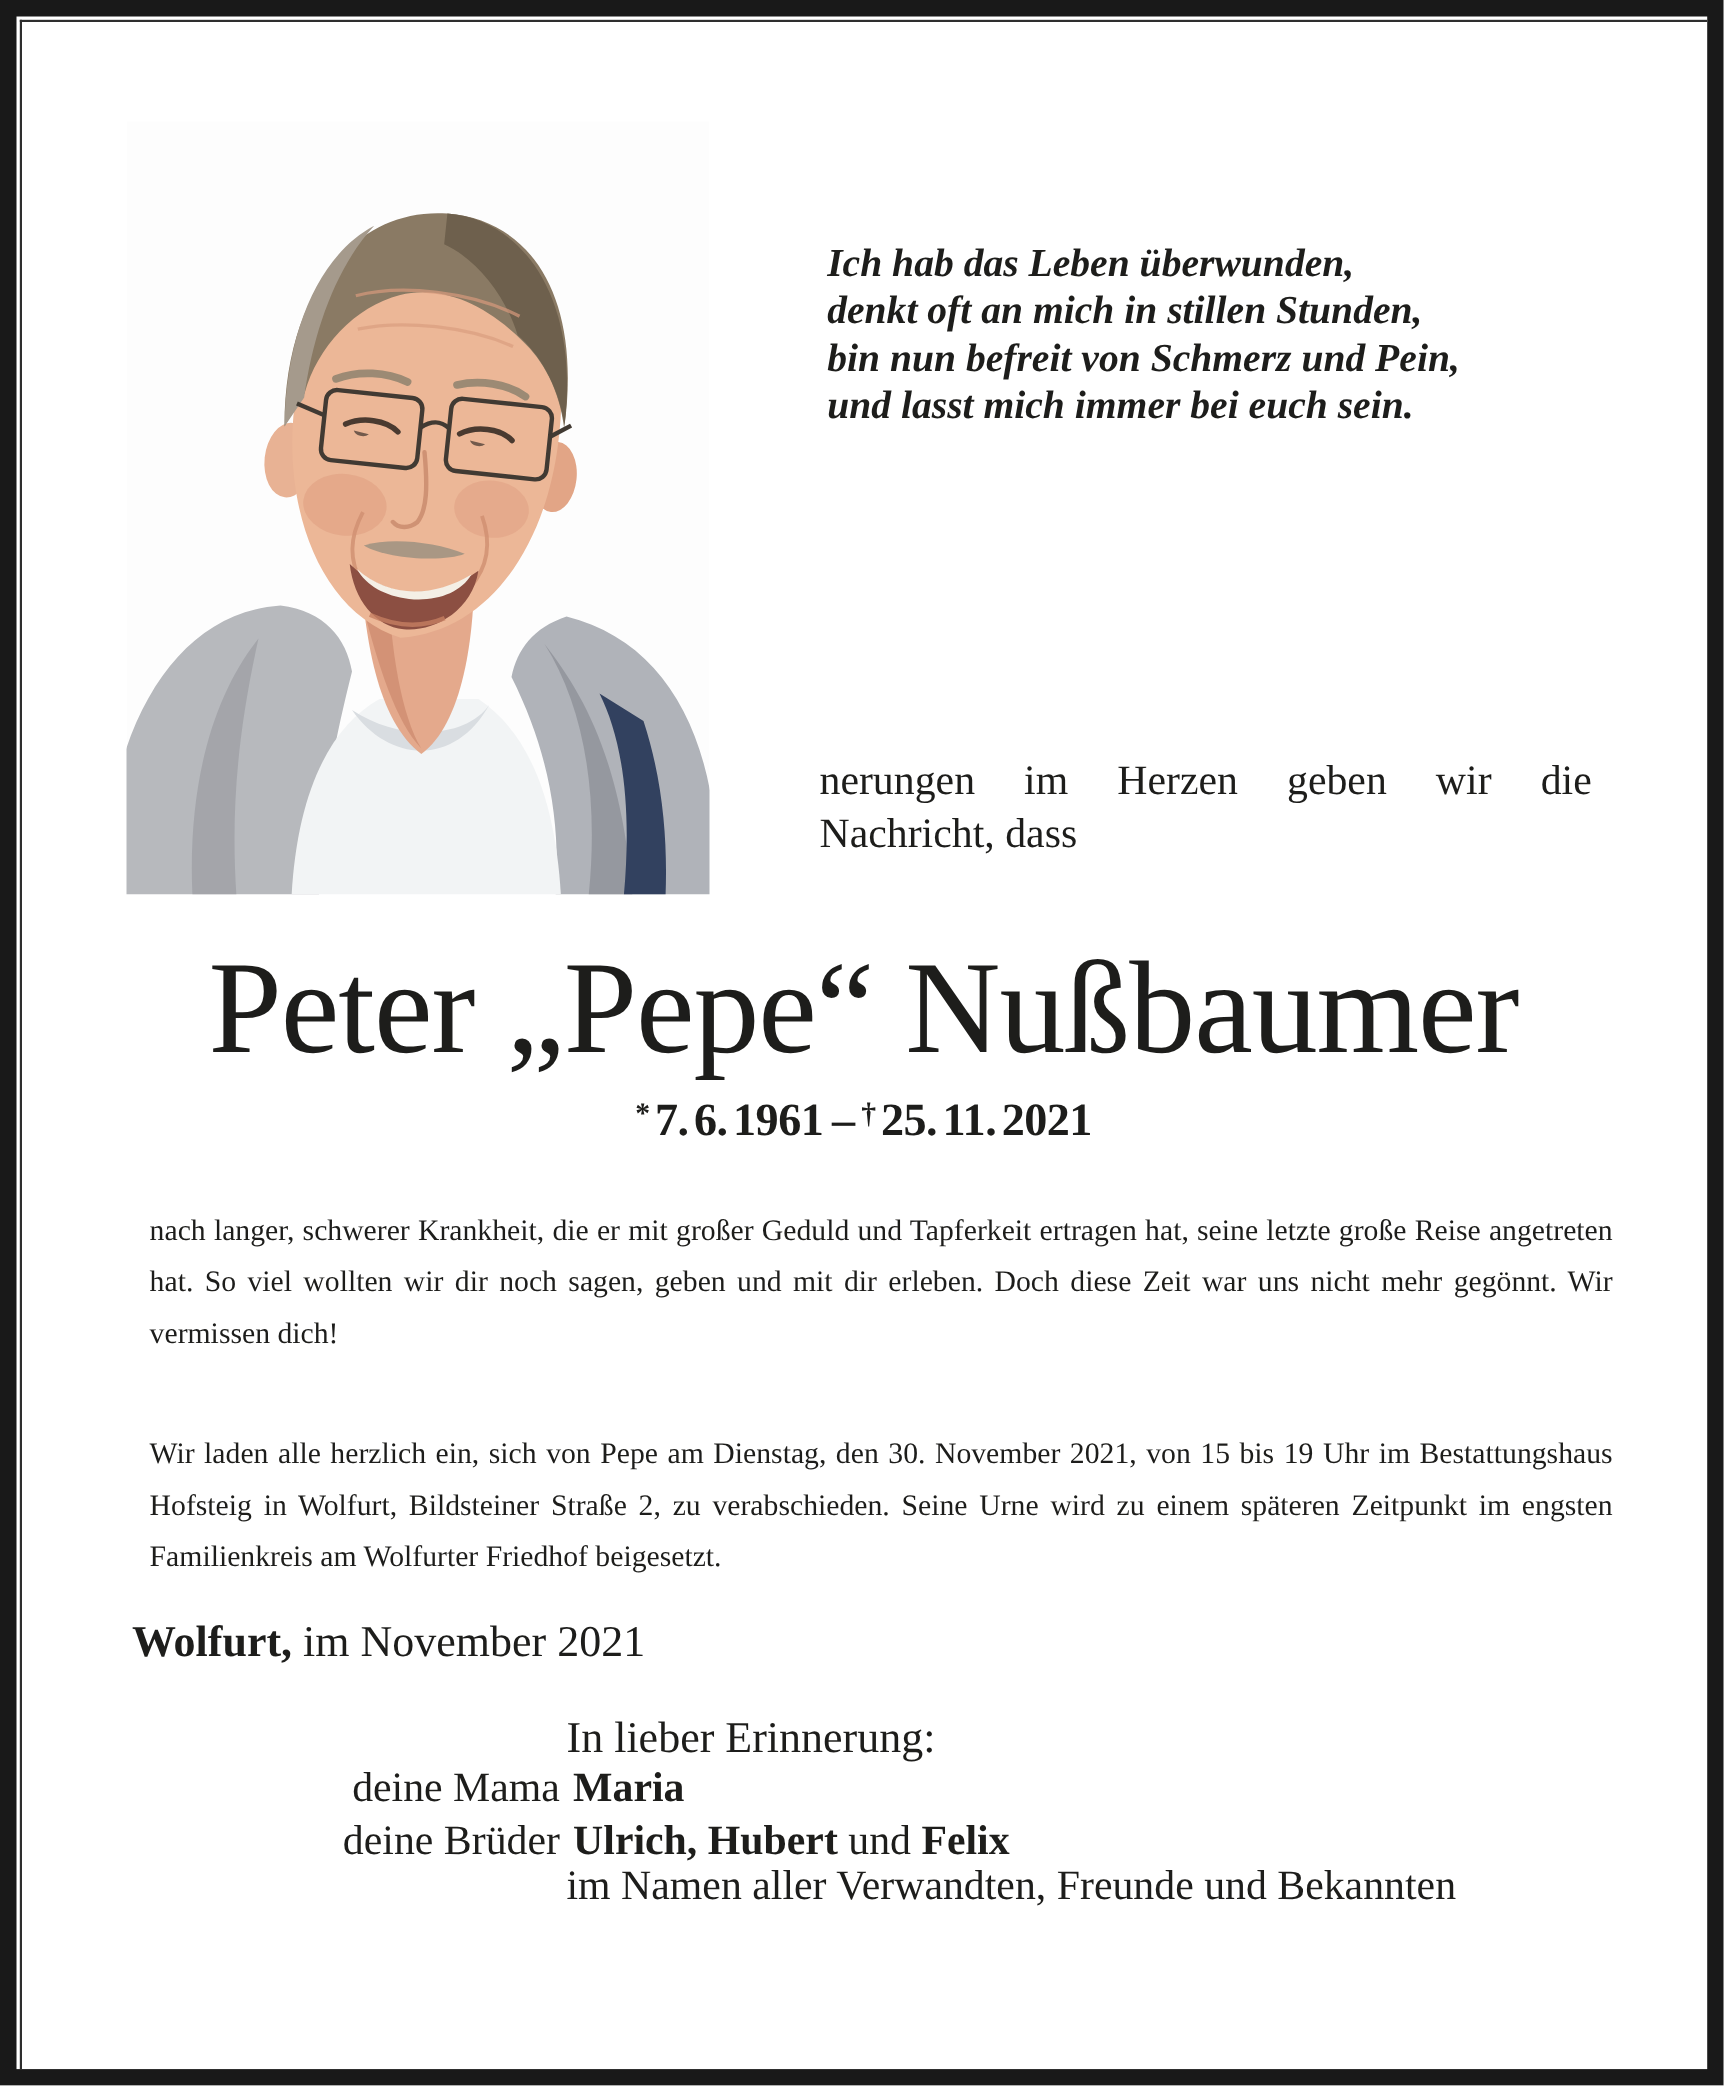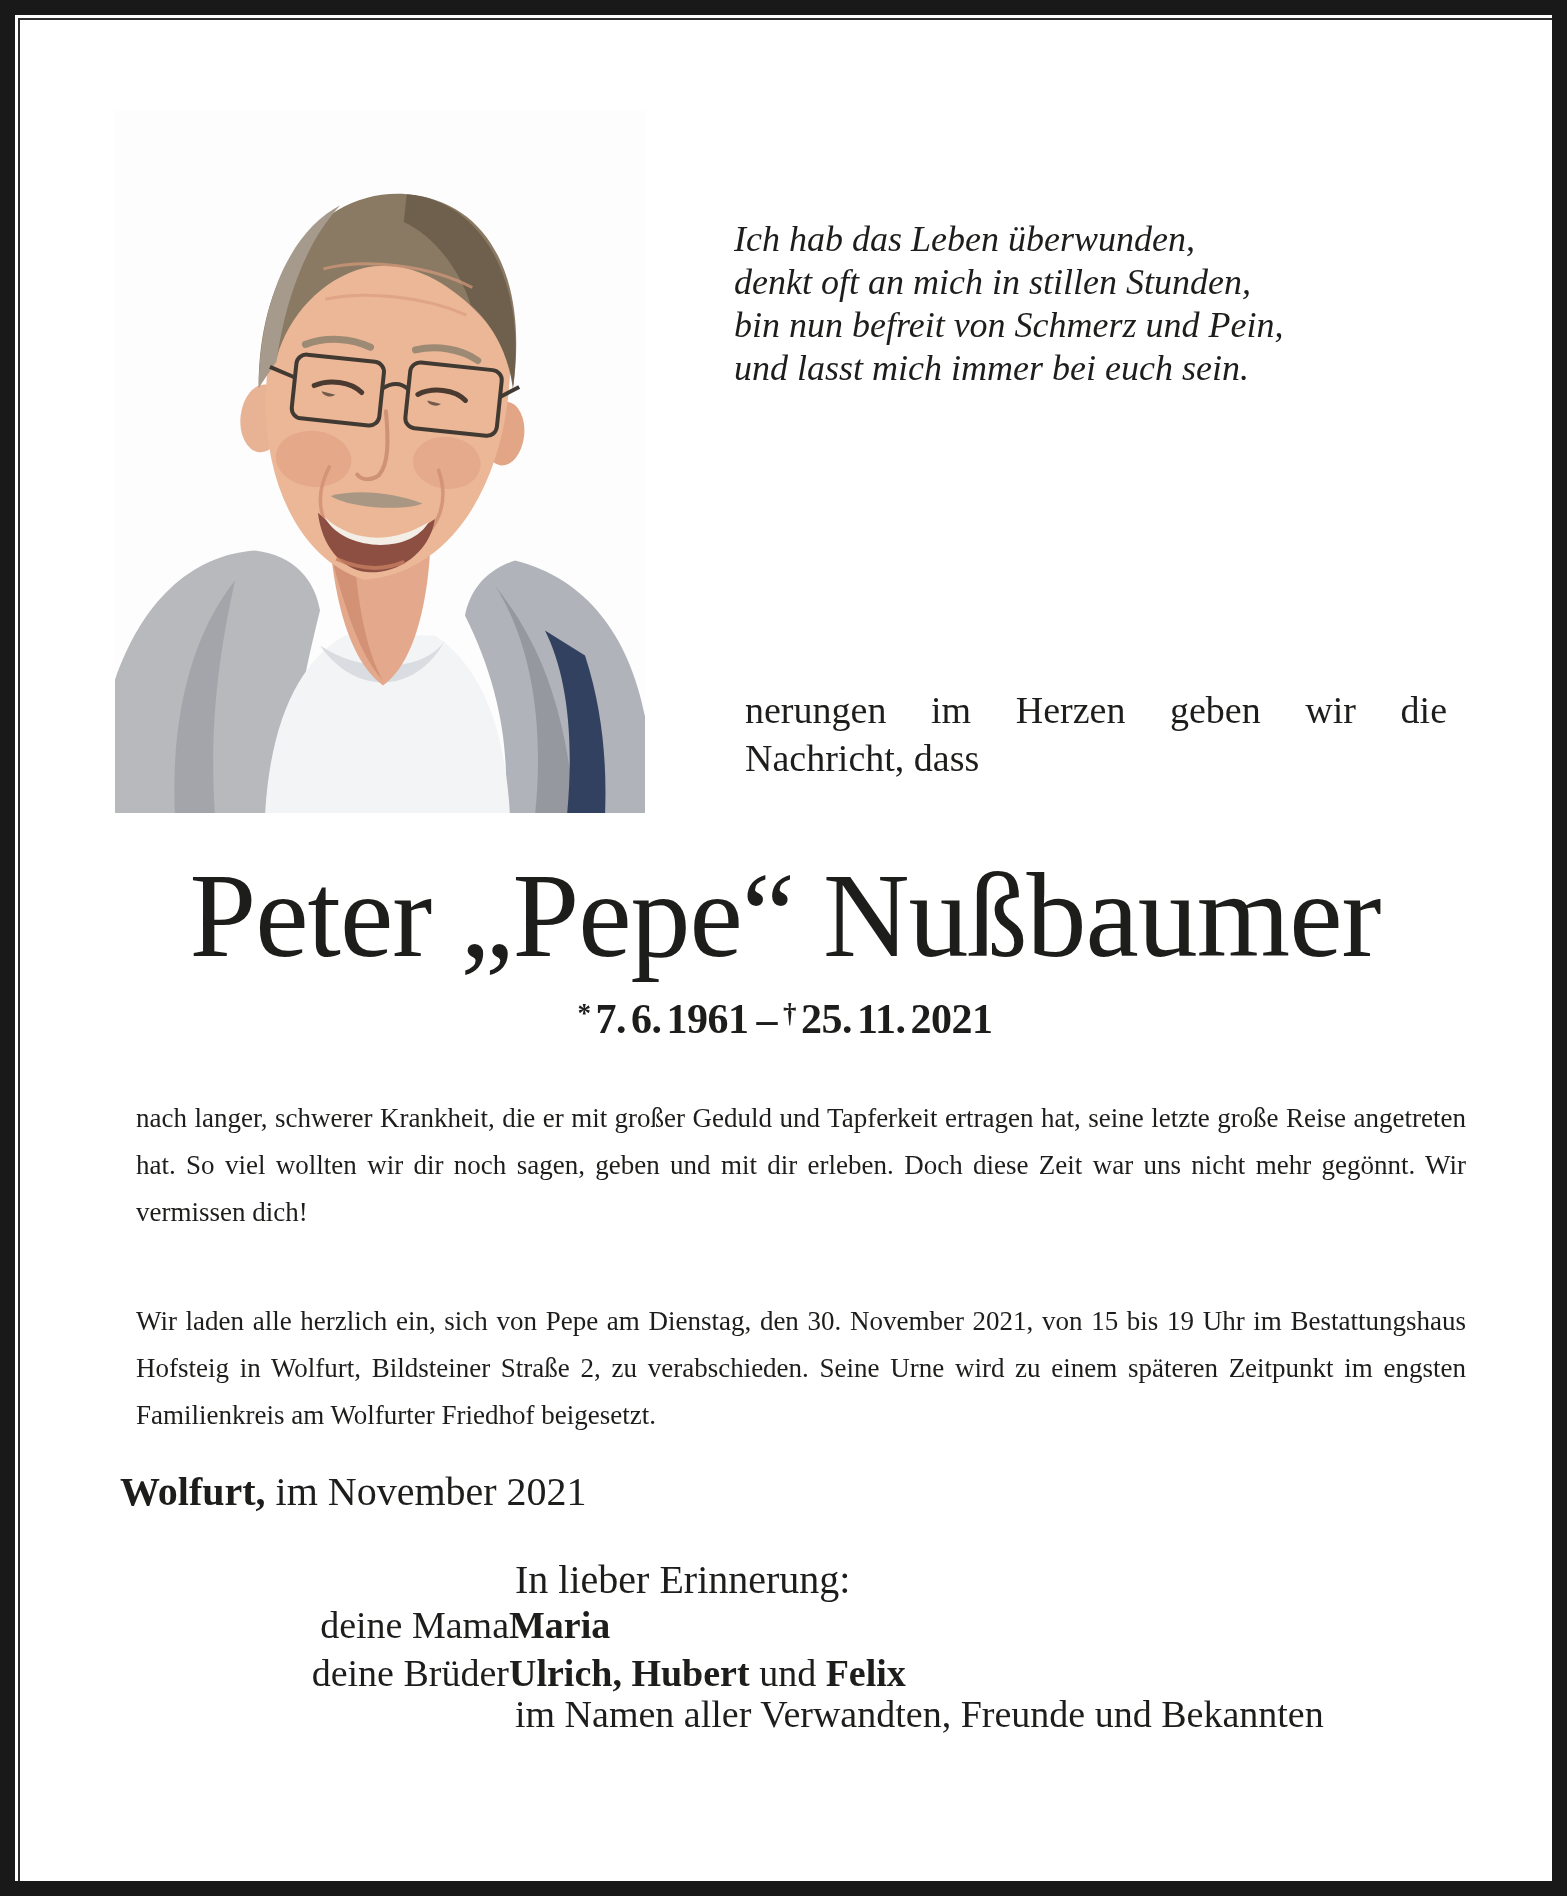--- a/index.html
+++ b/index.html
@@ -16,22 +16,22 @@
   .inner-line{
     position:absolute;left:3px;top:3px;right:0;bottom:0;
     border-top:2px solid #2e2e2e;
     border-left:2px solid #2e2e2e;
     pointer-events:none;
   }
   .abs{position:absolute;}
   .photo{left:100px;top:93px;width:530px;height:705px;}
   .photo svg{width:100%;height:100%;display:block;}
 
-  .poem{left:719px;top:203px;width:640px;
-    font-style:italic;font-size:36px;line-height:43px;}
+  .poem{left:737px;top:203px;width:640px;
+    font-style:italic;font-size:36px;line-height:43px;font-weight:bold;}
   .poem .pline{display:block;}
 
   .intro{left:730px;top:671px;width:702px;
     font-size:38px;line-height:48px;}
   .intro .j-line{display:block;text-align:justify;text-align-last:justify;}
   .intro .l-line{display:block;text-align:left;}
 
   .name{left:50px;top:841px;width:1440px;margin:0;
     font-size:120px;line-height:1;font-weight:normal;
     text-align:center;letter-spacing:-1px;white-space:nowrap;}
@@ -46,21 +46,21 @@
     font-size:27px;line-height:47px;text-align:justify;}
   .p1{top:1064px;}
   .p2{top:1267px;}
 
   .dateline{left:105px;top:1453px;font-size:40px;margin:0;}
   .dateline b{font-weight:bold;text-align:center;}
 
   .rem-heading{left:500px;top:1541px;font-size:40px;}
   .rem-row{left:105px;font-size:38px;white-space:nowrap;}
   .rem-row .pref{display:inline-block;width:389px;text-align:right;}
-  .rem-row .names{}
+  .rem-row .names{margin-left:12px;}
   .rem-row b{font-weight:bold;}
   .r1{top:1588px;}
   .r2{top:1636px;}
   .rem-closing{left:500px;top:1677px;font-size:38px;}
 
   .condolence{left:105px;top:1763px;font-size:39px;margin:0;}
 </style>
 </head>
 <body>
 

